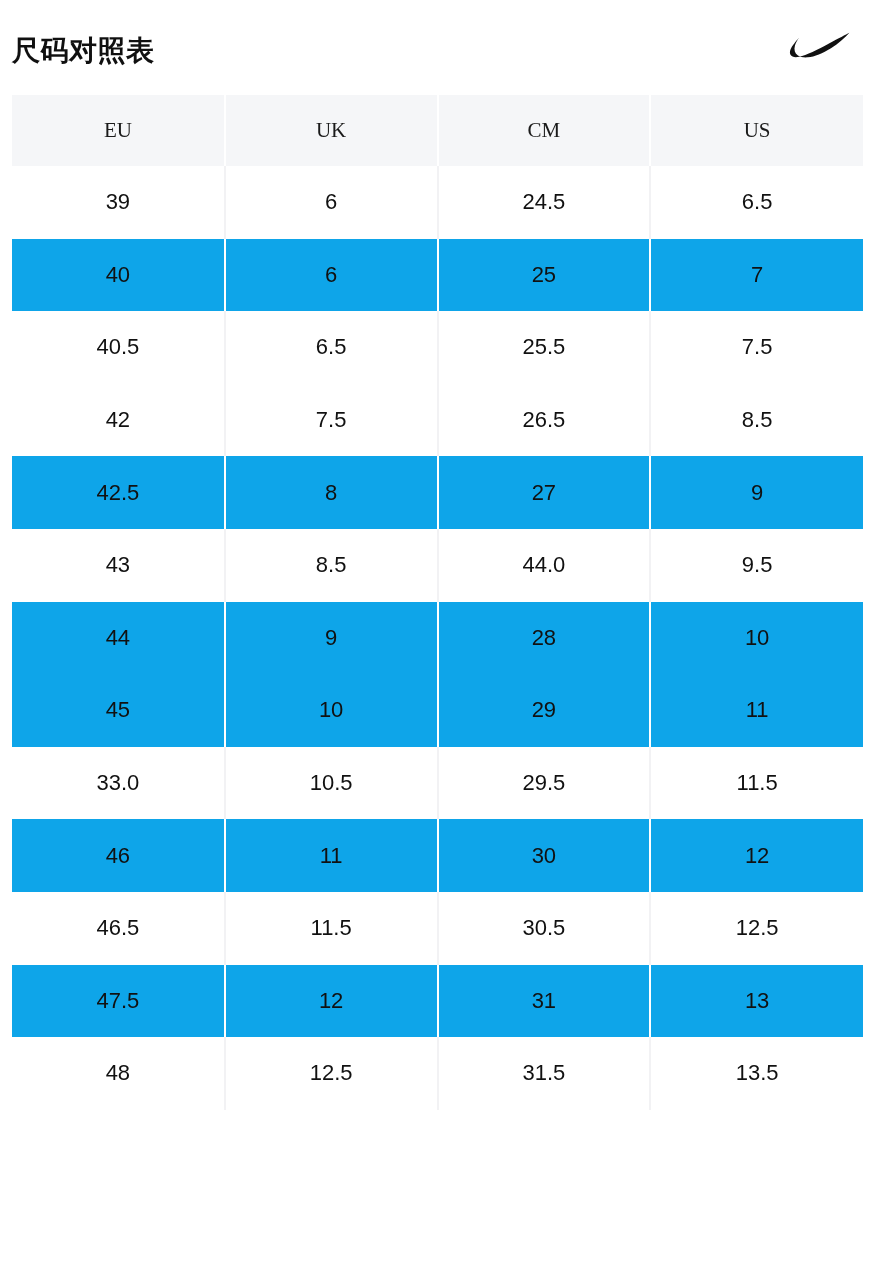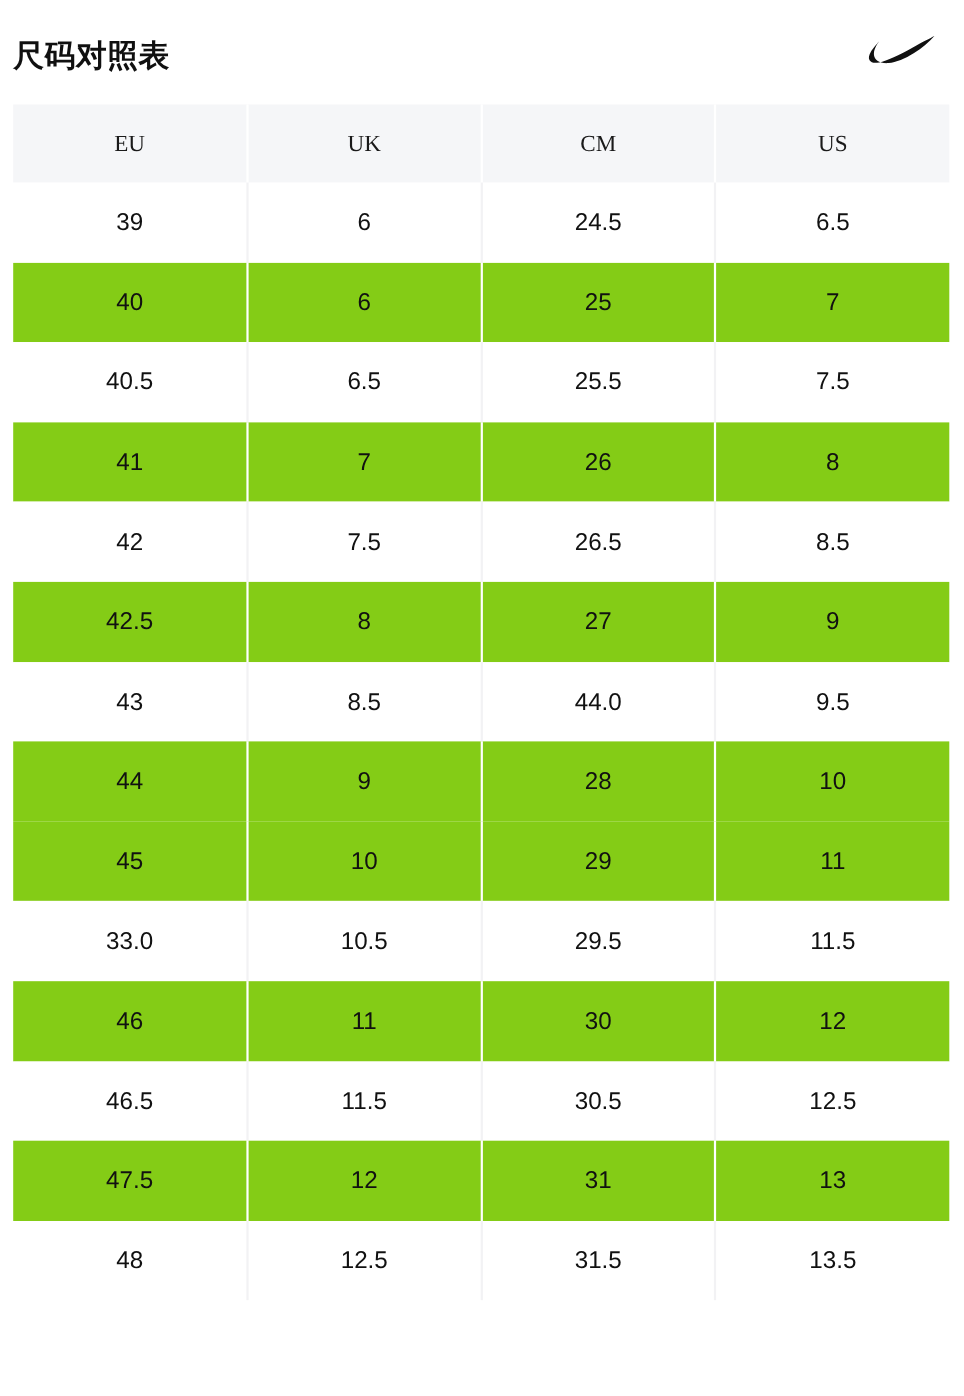--- a/index.html
+++ b/index.html
@@ -92,21 +92,21 @@
     font-weight: normal;
     text-align: center;
   }
 
   .size-table tbody tr.row-light td {
     background: #ffffff;
     border-left-color: #f2f2f4;
     border-right-color: #f2f2f4;
   }
   .size-table tbody tr.row-shaded td {
-    background: #84cc16;
+    background: #0ea5e9;
     border-left-color: #ffffff;
     border-right-color: #ffffff;
   }
 
   .size-table th:first-child,
   .size-table td:first-child { border-left: none; }
   .size-table th:last-child,
   .size-table td:last-child { border-right: none; }
 </style>
 </head>
@@ -150,26 +150,20 @@
         <td>6</td>
         <td>25</td>
         <td>7</td>
       </tr>
       <tr class="row-light">
         <td>40.5</td>
         <td>6.5</td>
         <td>25.5</td>
         <td>7.5</td>
       </tr>
-      <tr class="row-shaded">
-        <td>41</td>
-        <td>7</td>
-        <td>26</td>
-        <td>8</td>
-      </tr>
       <tr class="row-light">
         <td>42</td>
         <td>7.5</td>
         <td>26.5</td>
         <td>8.5</td>
       </tr>
       <tr class="row-shaded">
         <td>42.5</td>
         <td>8</td>
         <td>27</td>

